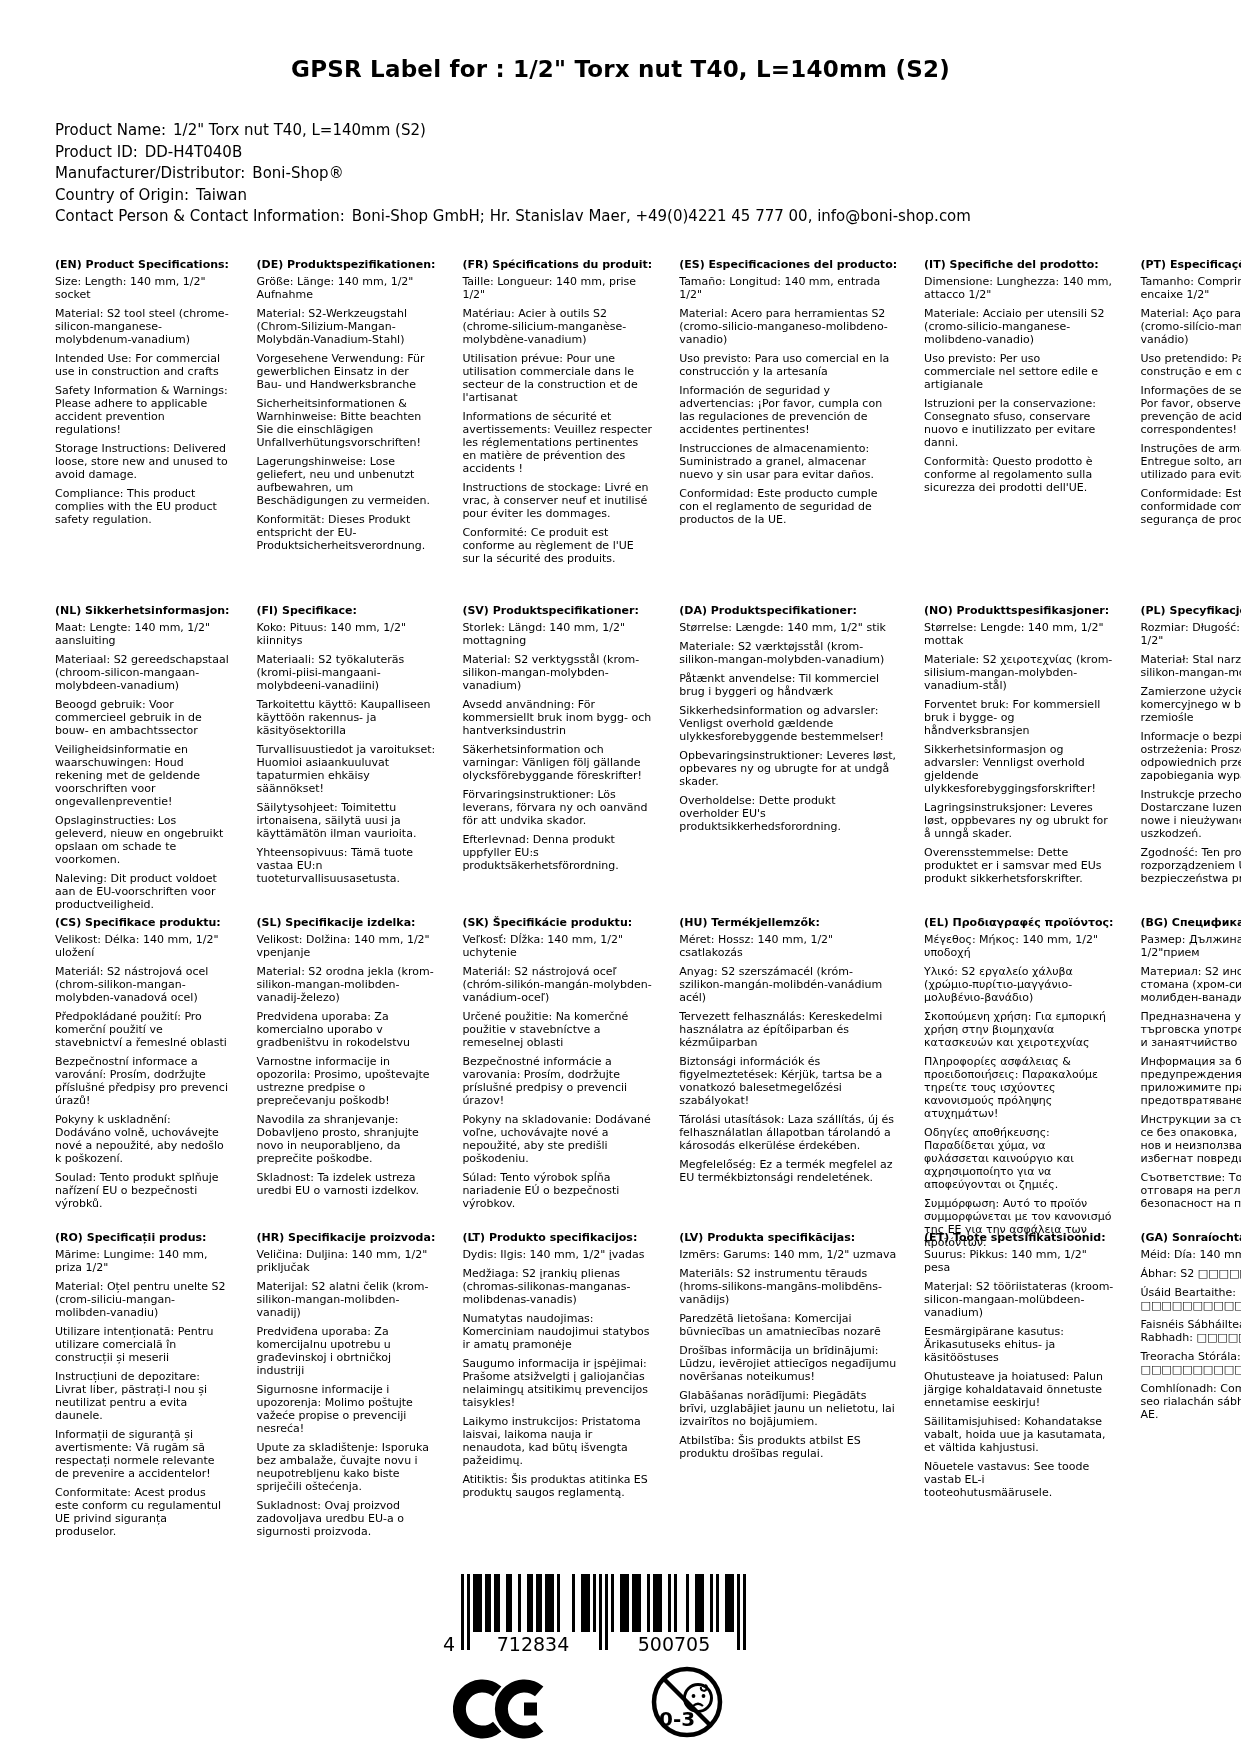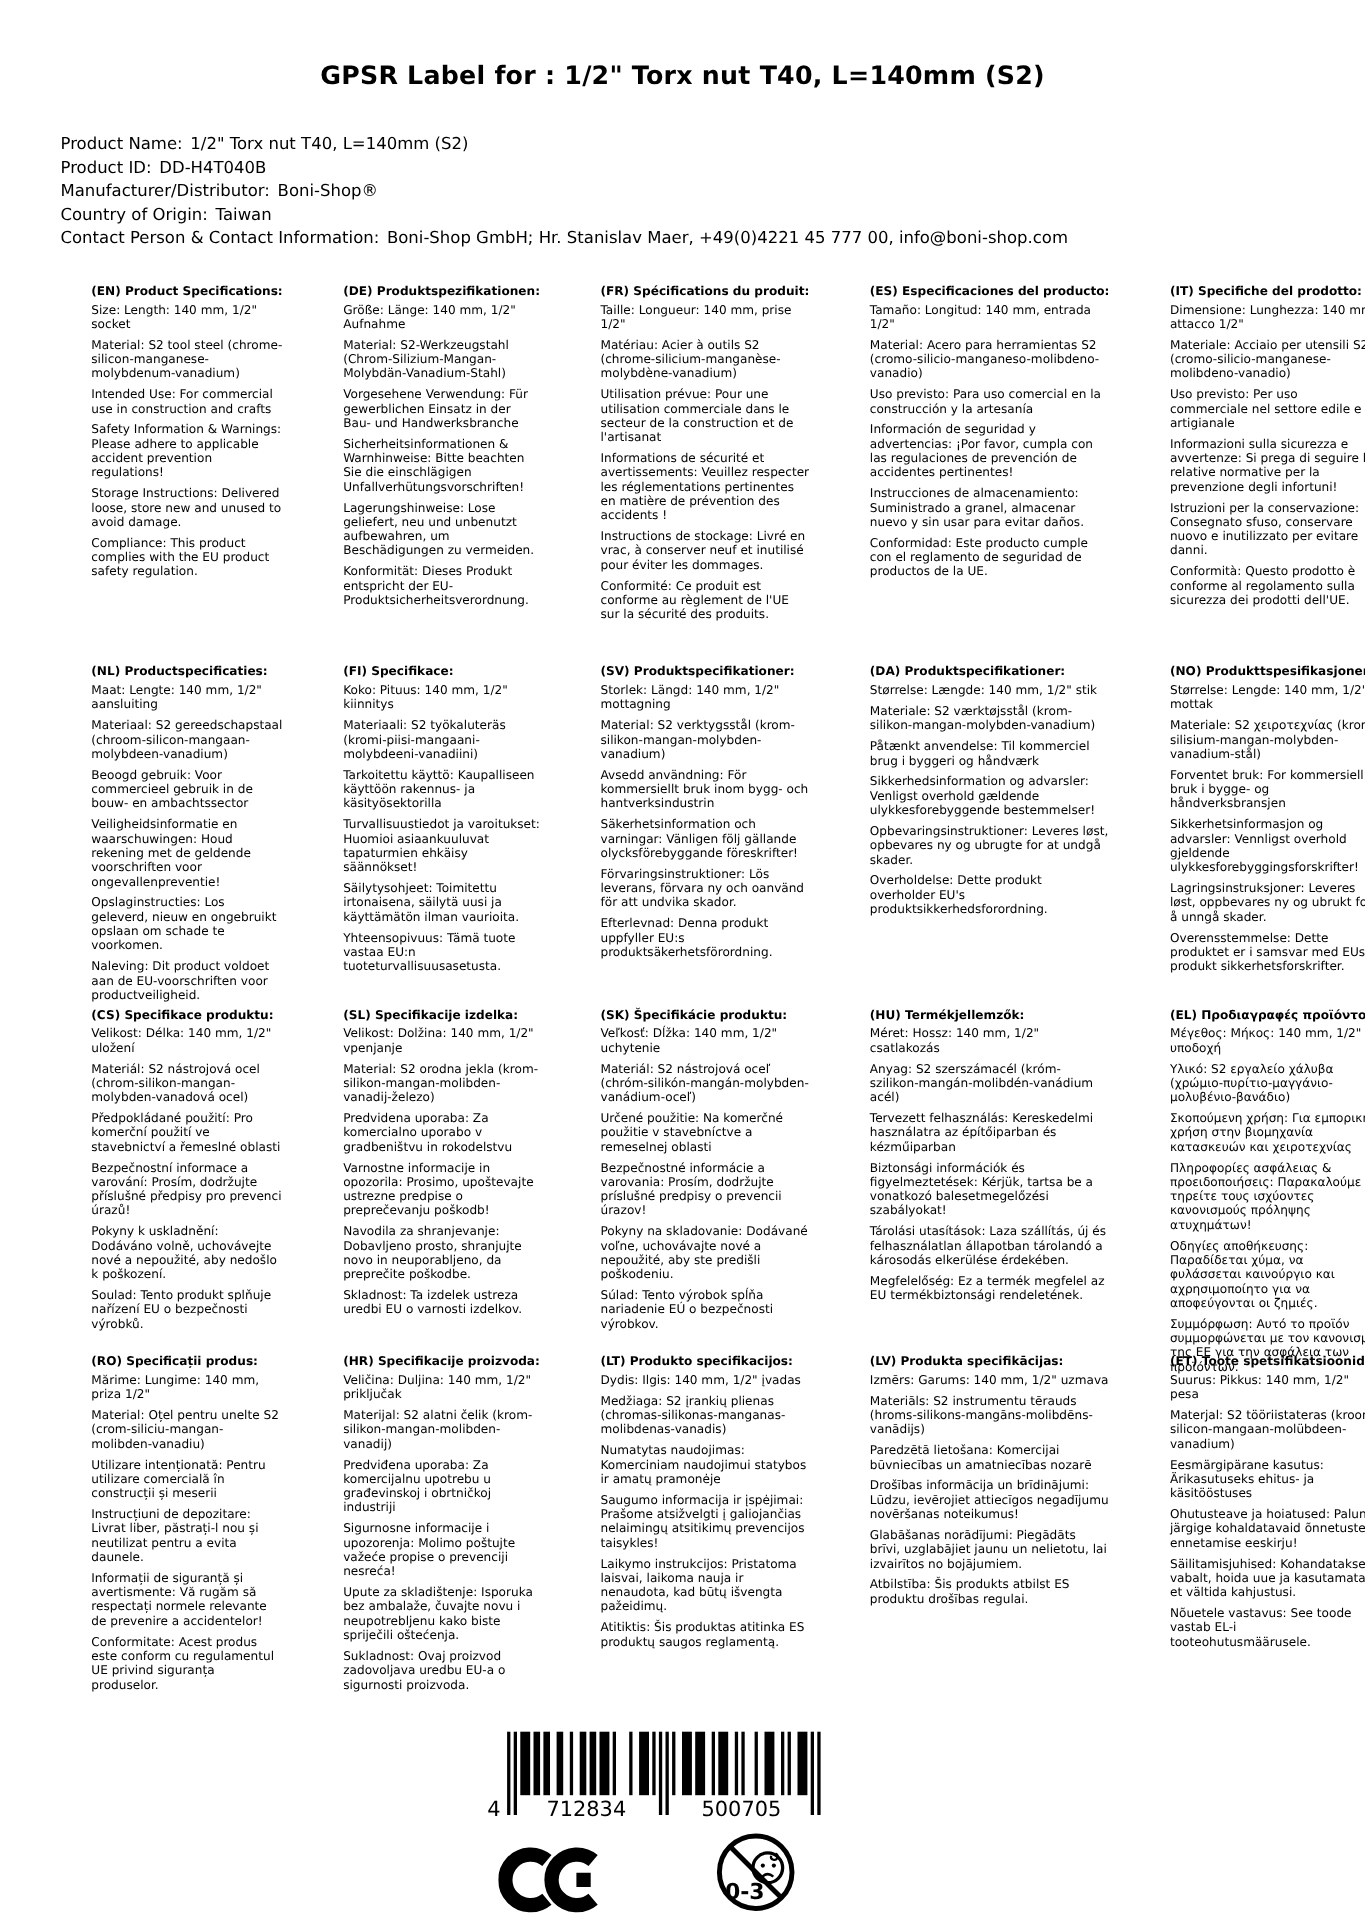--- a/index.html
+++ b/index.html
@@ -16,21 +16,21 @@
   .product-info { margin:38px 55px 0 55px; font-size:15px; line-height:21.5px; }
   .pi-row { white-space:nowrap; }
   .pi-label { font-weight:normal; margin-right:7px; }
   .grid {
     margin:30px 55px 0 55px;
     display:grid;
     grid-template-columns:repeat(6, 1fr);
     grid-template-rows:346px 312px 315px auto;
     column-gap:27px;
   }
-  .block { font-size:11px; line-height:13px;margin-left:28px; }
+  .block { font-size:11px; line-height:13px; }
   .block-header { font-weight:bold; white-space:nowrap; margin-bottom:4px; position:relative; z-index:1; }
   .block p { margin:0 0 6px 0; overflow-wrap:anywhere; }
   .footer { position:absolute; left:441px; top:1574px; width:330px; }
   .barcode-wrap { width:310px; }
   .barcode-wrap svg rect { fill:#000; }
   .marks-row { display:flex; align-items:flex-end; margin-top:4px;text-decoration:underline; }
   .ce { margin-left:12px; margin-top:8px; }
   .age { margin-left:96px; }
 </style>
 </head>
@@ -83,35 +83,34 @@
         <p>Uso previsto: Para uso comercial en la construcción y la artesanía</p>
         <p>Información de seguridad y advertencias: ¡Por favor, cumpla con las regulaciones de prevención de accidentes pertinentes!</p>
         <p>Instrucciones de almacenamiento: Suministrado a granel, almacenar nuevo y sin usar para evitar daños.</p>
         <p>Conformidad: Este producto cumple con el reglamento de seguridad de productos de la UE.</p>
       </div>
       <div class="block">
         <div class="block-header">(IT) Specifiche del prodotto:</div>
         <p>Dimensione: Lunghezza: 140 mm, attacco 1/2"</p>
         <p>Materiale: Acciaio per utensili S2 (cromo-silicio-manganese-molibdeno-vanadio)</p>
         <p>Uso previsto: Per uso commerciale nel settore edile e artigianale</p>
-        <p>Informazioni sulla sicurezza e avvertenze: Si prega di seguire le relative normative per la prevenzione degli infortuni!</p>
         <p>Istruzioni per la conservazione: Consegnato sfuso, conservare nuovo e inutilizzato per evitare danni.</p>
         <p>Conformità: Questo prodotto è conforme al regolamento sulla sicurezza dei prodotti dell'UE.</p>
       </div>
       <div class="block">
         <div class="block-header">(PT) Especificações do produto:</div>
         <p>Tamanho: Comprimento: 140 mm, encaixe 1/2"</p>
         <p>Material: Aço para ferramentas S2 (cromo-silício-manganês-molibdênio-vanádio)</p>
         <p>Uso pretendido: Para uso comercial na construção e em ofícios</p>
         <p>Informações de segurança e avisos: Por favor, observe as normas de prevenção de acidentes correspondentes!</p>
         <p>Instruções de armazenamento: Entregue solto, armazenar novo e não utilizado para evitar danos.</p>
         <p>Conformidade: Este produto está em conformidade com o regulamento de segurança de produtos da UE.</p>
       </div>
       <div class="block">
-        <div class="block-header">(NL) Productspecificaties:</div>
+        <div class="block-header">(NL) Sikkerhetsinformasjon:</div>
         <p>Maat: Lengte: 140 mm, 1/2" aansluiting</p>
         <p>Materiaal: S2 gereedschapstaal (chroom-silicon-mangaan-molybdeen-vanadium)</p>
         <p>Beoogd gebruik: Voor commercieel gebruik in de bouw- en ambachtssector</p>
         <p>Veiligheidsinformatie en waarschuwingen: Houd rekening met de geldende voorschriften voor ongevallenpreventie!</p>
         <p>Opslaginstructies: Los geleverd, nieuw en ongebruikt opslaan om schade te voorkomen.</p>
         <p>Naleving: Dit product voldoet aan de EU-voorschriften voor productveiligheid.</p>
       </div>
       <div class="block">
         <div class="block-header">(FI) Specifikace:</div>
         <p>Koko: Pituus: 140 mm, 1/2" kiinnitys</p>

